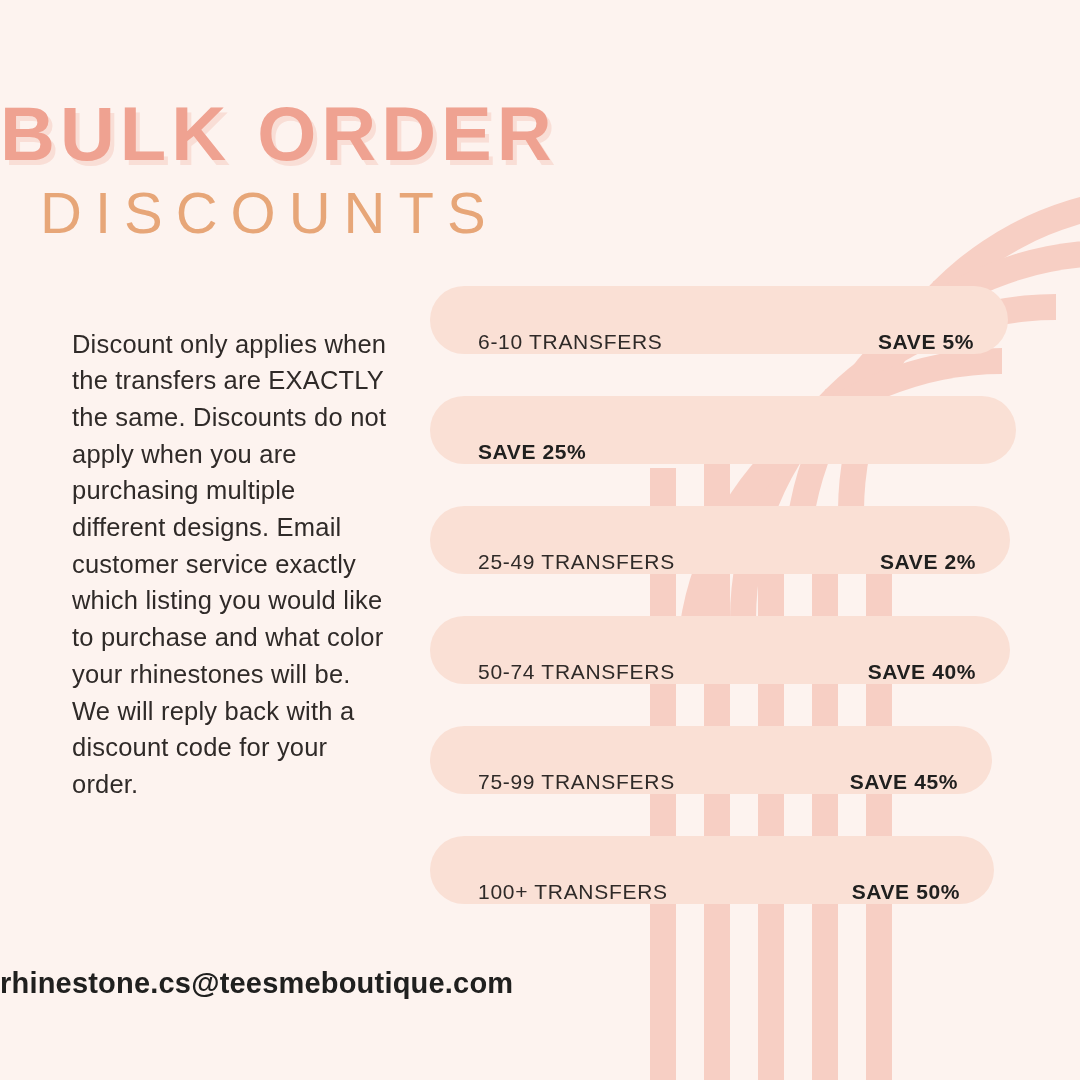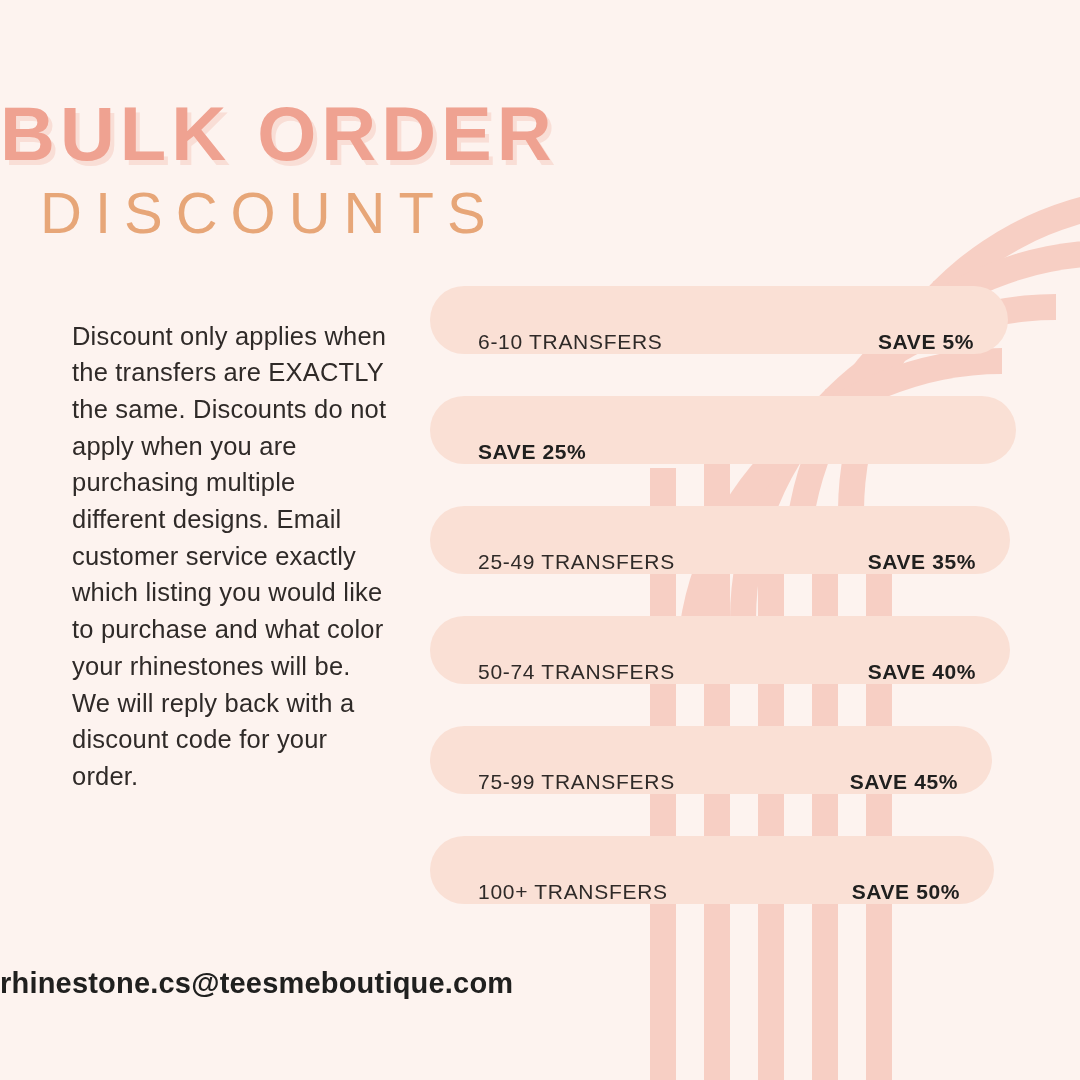--- a/index.html
+++ b/index.html
@@ -73,21 +73,21 @@
     margin: 12px 0 0 0;
     font-weight: 400;
     line-height: 1;
     padding-left: 40px;
   }
 
   
   .description {
     position: absolute;
     left: 72px;
-    top: 292px;
+    top: 300px;
     width: 320px;
     font-size: 25.5px;
     line-height: 36.7px;
     color: #2f2a28;
     font-weight: 400;
     letter-spacing: 0.2px;
   }
 
   
   .tiers {
@@ -171,21 +171,21 @@
   <div class="tiers">
     <div class="tier w1">
       <span class="tier-label">6-10 TRANSFERS</span>
       <span class="tier-save">SAVE 5%</span>
     </div>
     <div class="tier w2">
       <span class="tier-save">SAVE 25%</span>
     </div>
     <div class="tier w3">
       <span class="tier-label">25-49 TRANSFERS</span>
-      <span class="tier-save">SAVE 35%</span>
+      <span class="tier-save">SAVE 2%</span>
     </div>
     <div class="tier w4">
       <span class="tier-label">50-74 TRANSFERS</span>
       <span class="tier-save">SAVE 40%</span>
     </div>
     <div class="tier w5">
       <span class="tier-label">75-99 TRANSFERS</span>
       <span class="tier-save">SAVE 45%</span>
     </div>
     <div class="tier w6">

